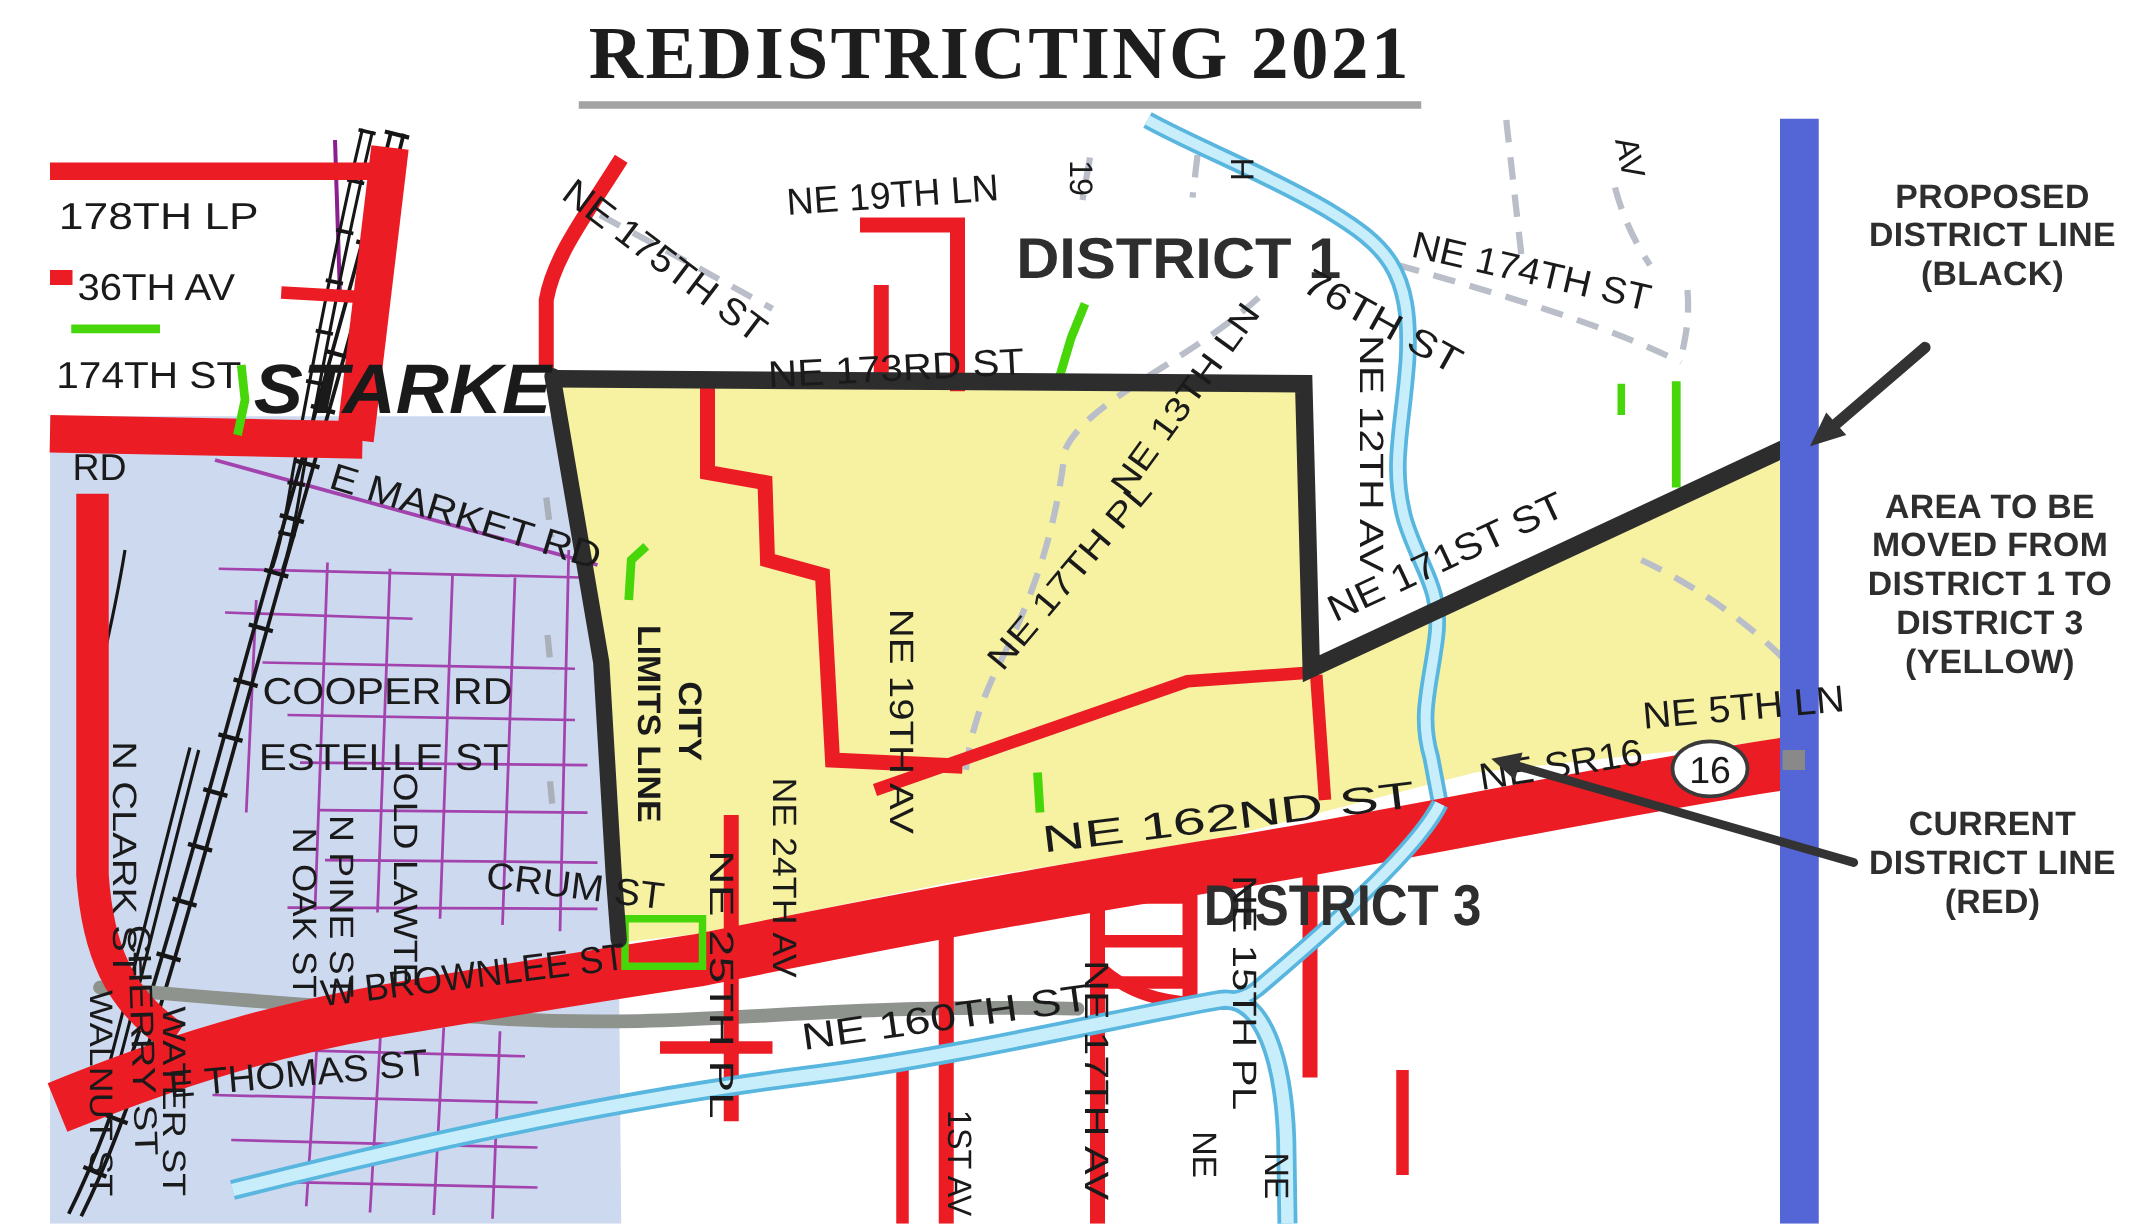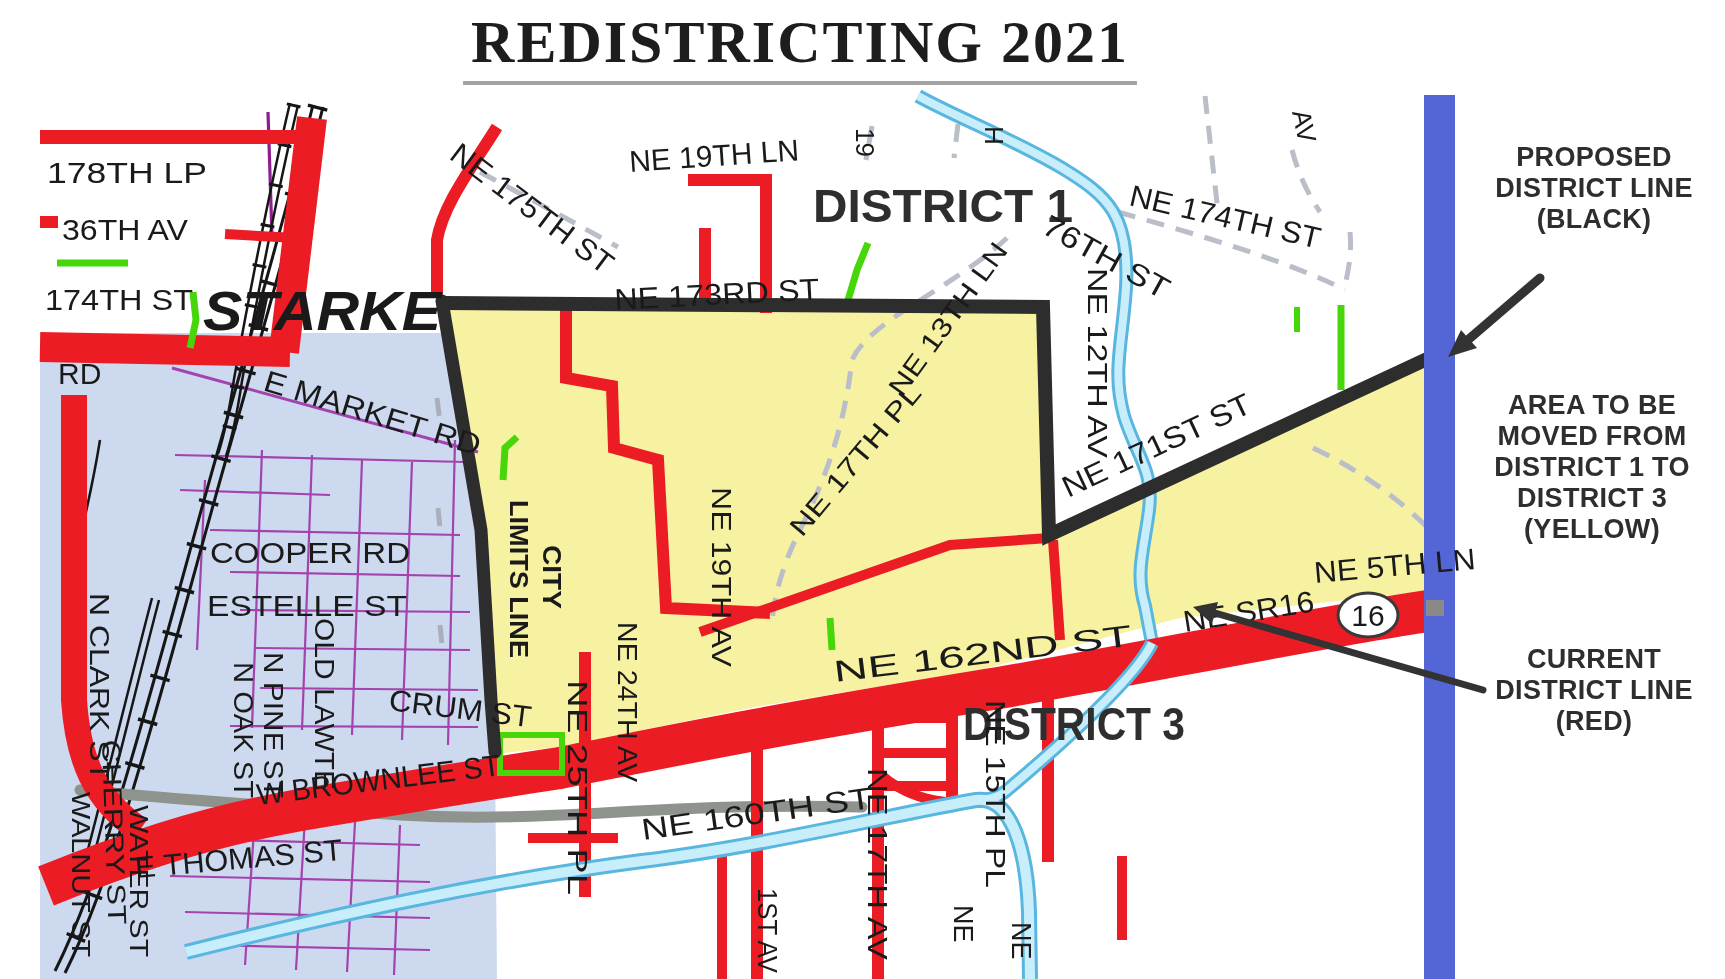--- a/index.html
+++ b/index.html
@@ -3,21 +3,21 @@
 <meta charset="utf-8">
 <style>
   html,body{margin:0;padding:0;background:#ffffff;}
   body{width:1725px;height:979px;overflow:hidden;position:relative;font-family:"Liberation Sans",sans-serif;}
   .stage{position:absolute;inset:0;width:1725px;height:979px;}
   .title-wrap{position:absolute;left:390px;top:8px;width:820px;text-align:center;}
   .title-wrap span{
     display:inline-block;
     font-family:"Liberation Serif",serif;
     font-weight:700;font-size:60px;letter-spacing:2px;color:#1d1d1d;
-    border-bottom:4px solid #a3a3a3;padding:0 8px 4px 8px;
+    border-bottom:6px solid #a3a3a3;padding:0 8px 4px 8px;
   }
   .anno{position:absolute;text-align:center;font-weight:700;color:#2e2e2e;
         font-size:27px;line-height:31px;letter-spacing:0.3px;}
   .anno-proposed{left:1458px;top:142px;width:272px;}
   .anno-area{left:1448px;top:390px;width:288px;}
   .anno-current{left:1458px;top:644px;width:272px;}
   svg text{font-family:"Liberation Sans",sans-serif;fill:#1a1a1a;}
   svg .street{font-size:30px;}
   svg .street-sm{font-size:26px;}
   svg .street-col{font-size:27px;}

